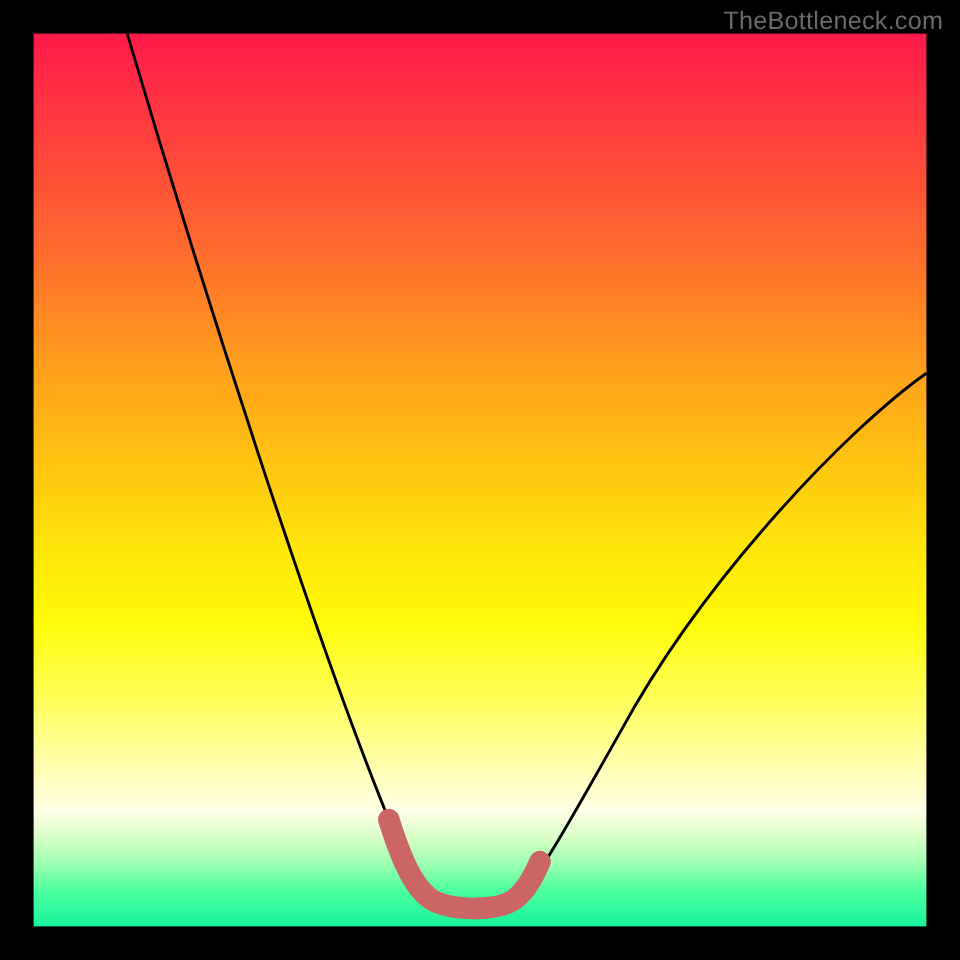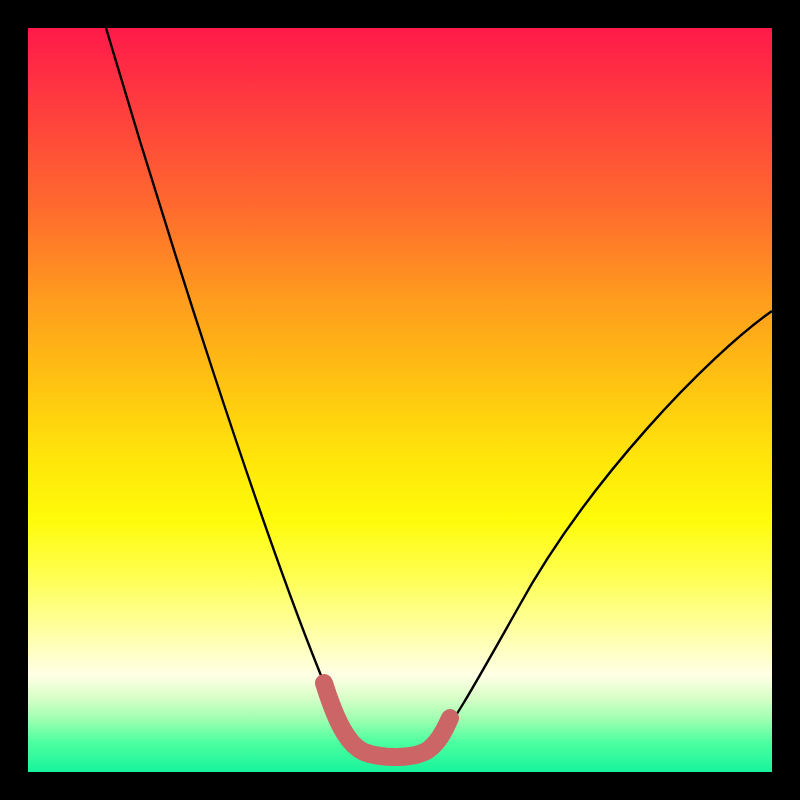--- a/index.html
+++ b/index.html
@@ -61,20 +61,21 @@
     width: 744px;
     height: 744px;
     overflow: visible;
   }
 </style>
 </head>
 <body>
 
 <div class="frame">
 
+  <div class="watermark">TheBottleneck.com</div>
 
   <div class="plot-area">
     <svg class="curve" viewBox="0 0 744 744" preserveAspectRatio="none">
 
       <path d="M 78 0
                C 140 210, 230 490, 290 640
                C 312 696, 326 716, 338 722
                C 356 730, 390 732, 402 722
                C 418 708, 445 660, 490 580
                C 560 452, 680 328, 744 283" fill="none" stroke="#000" stroke-width="2.4"></path>

